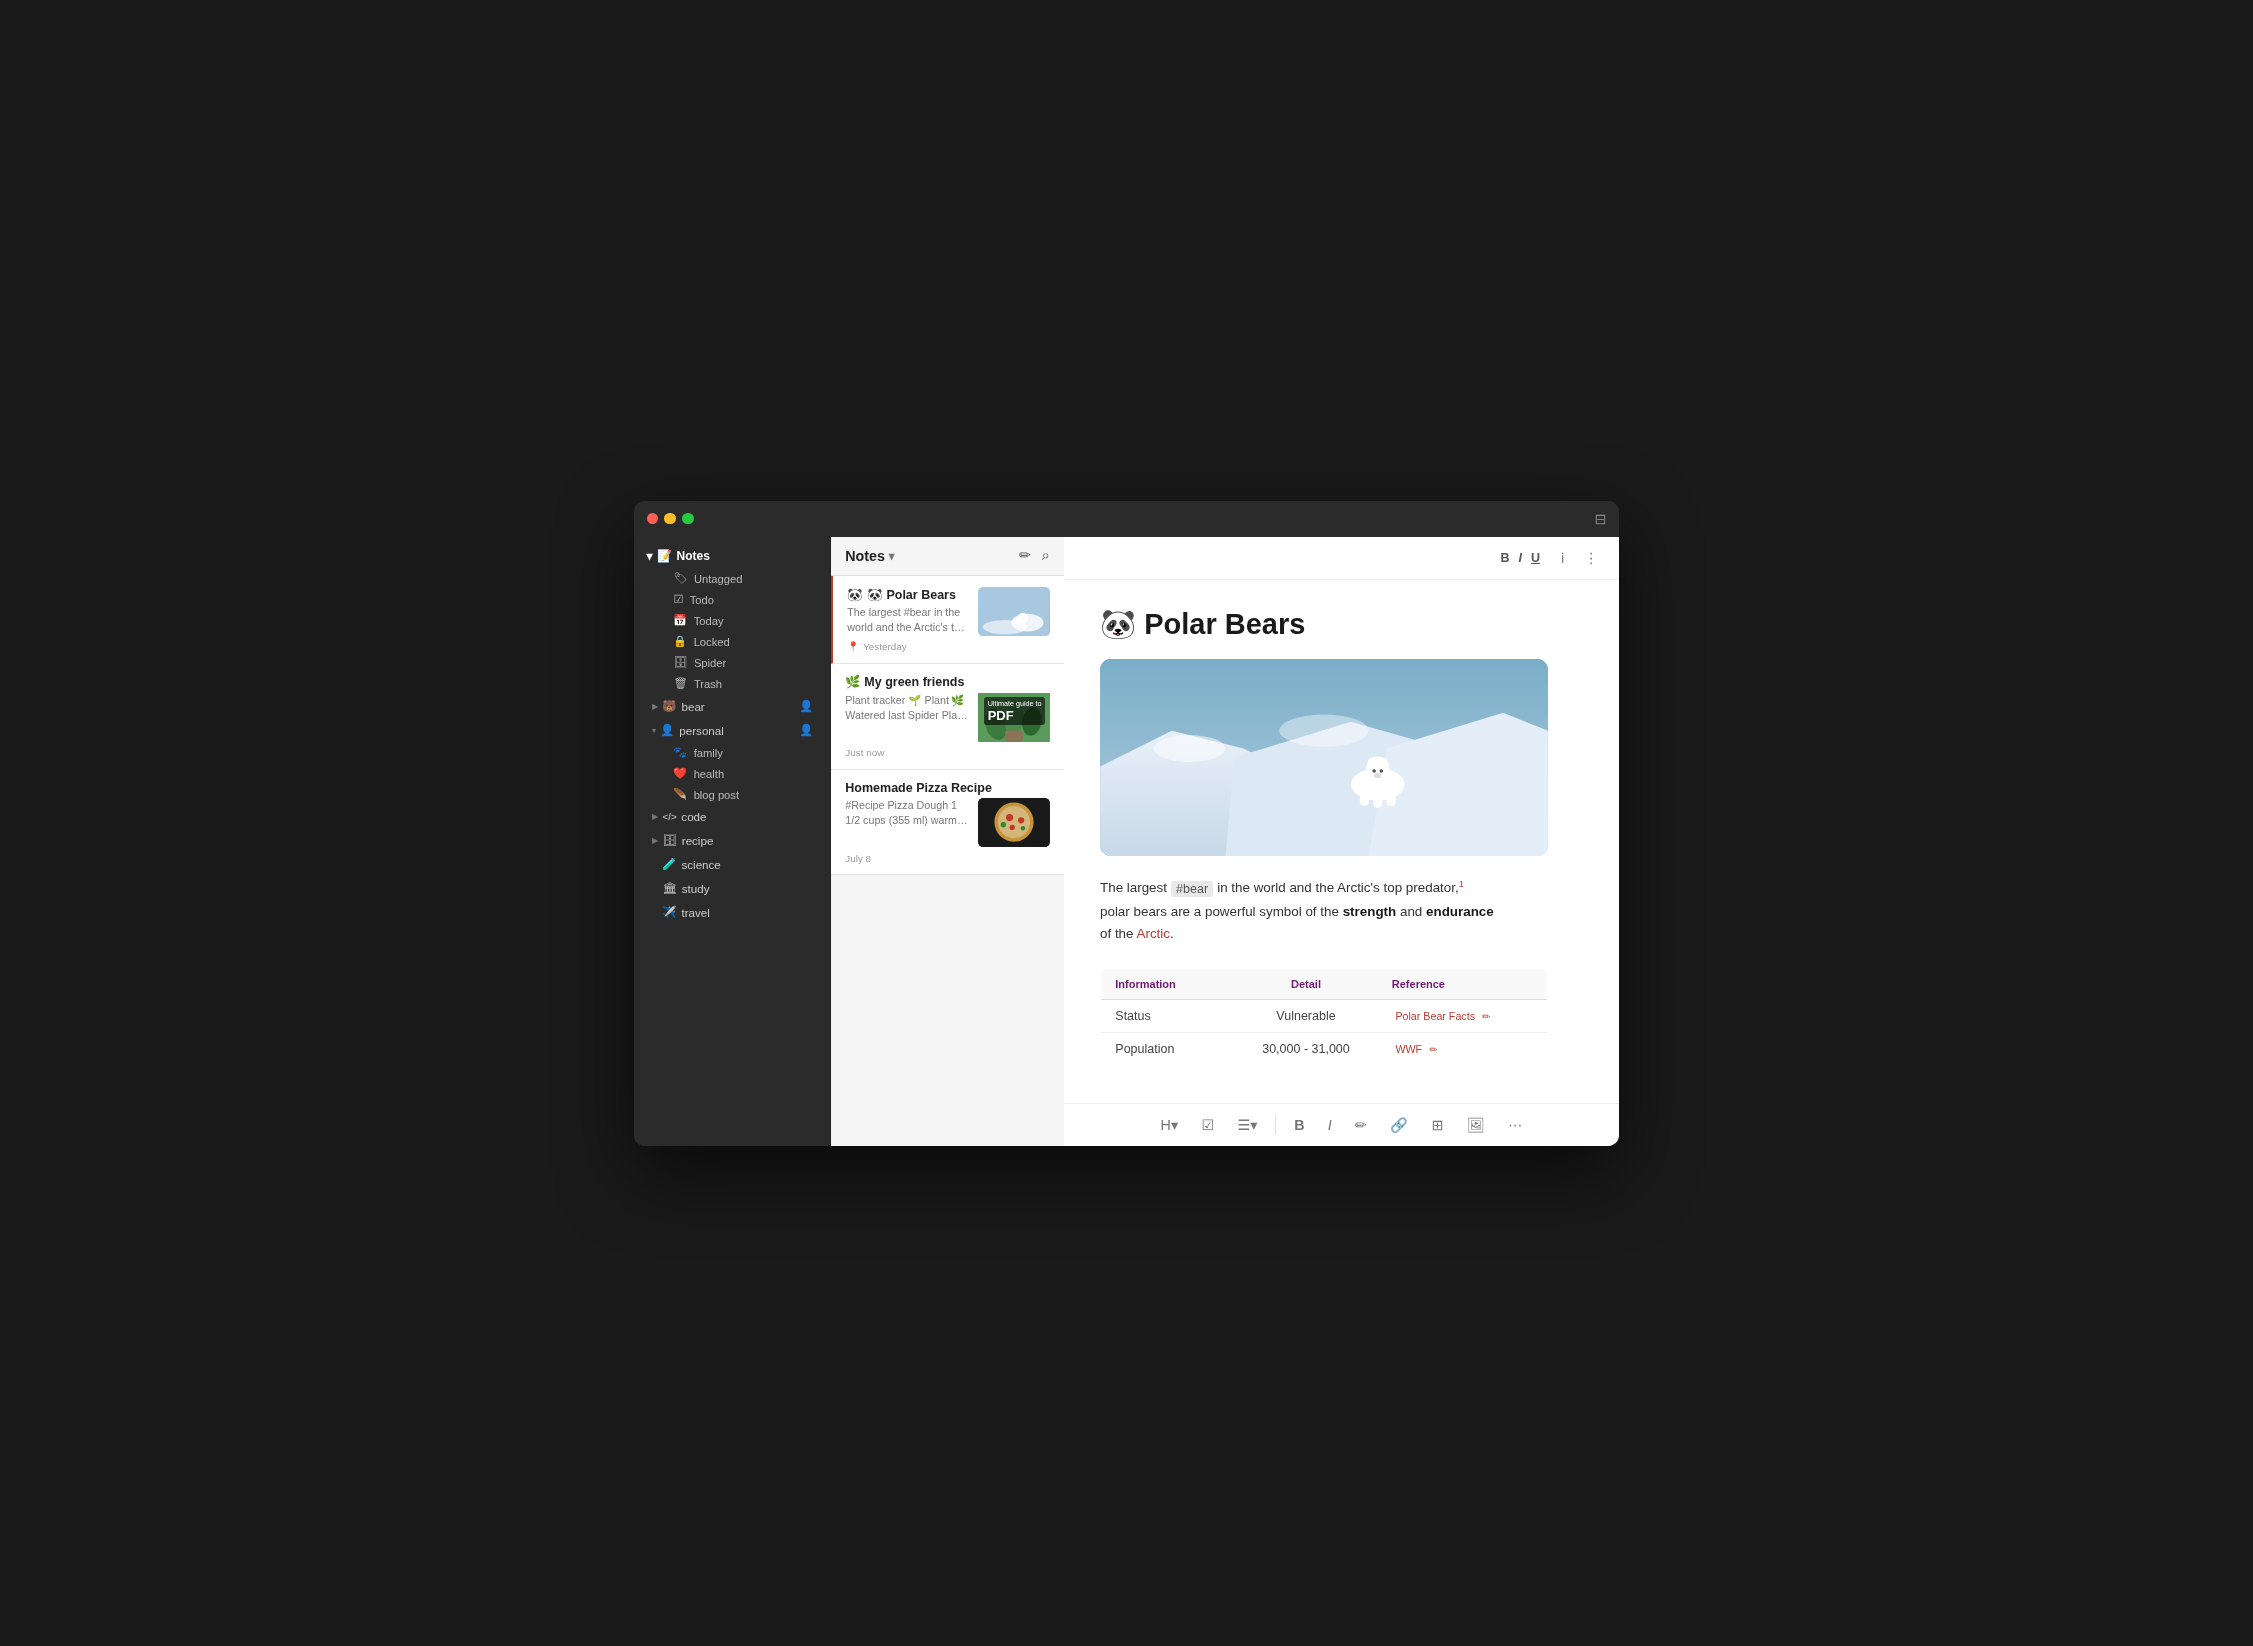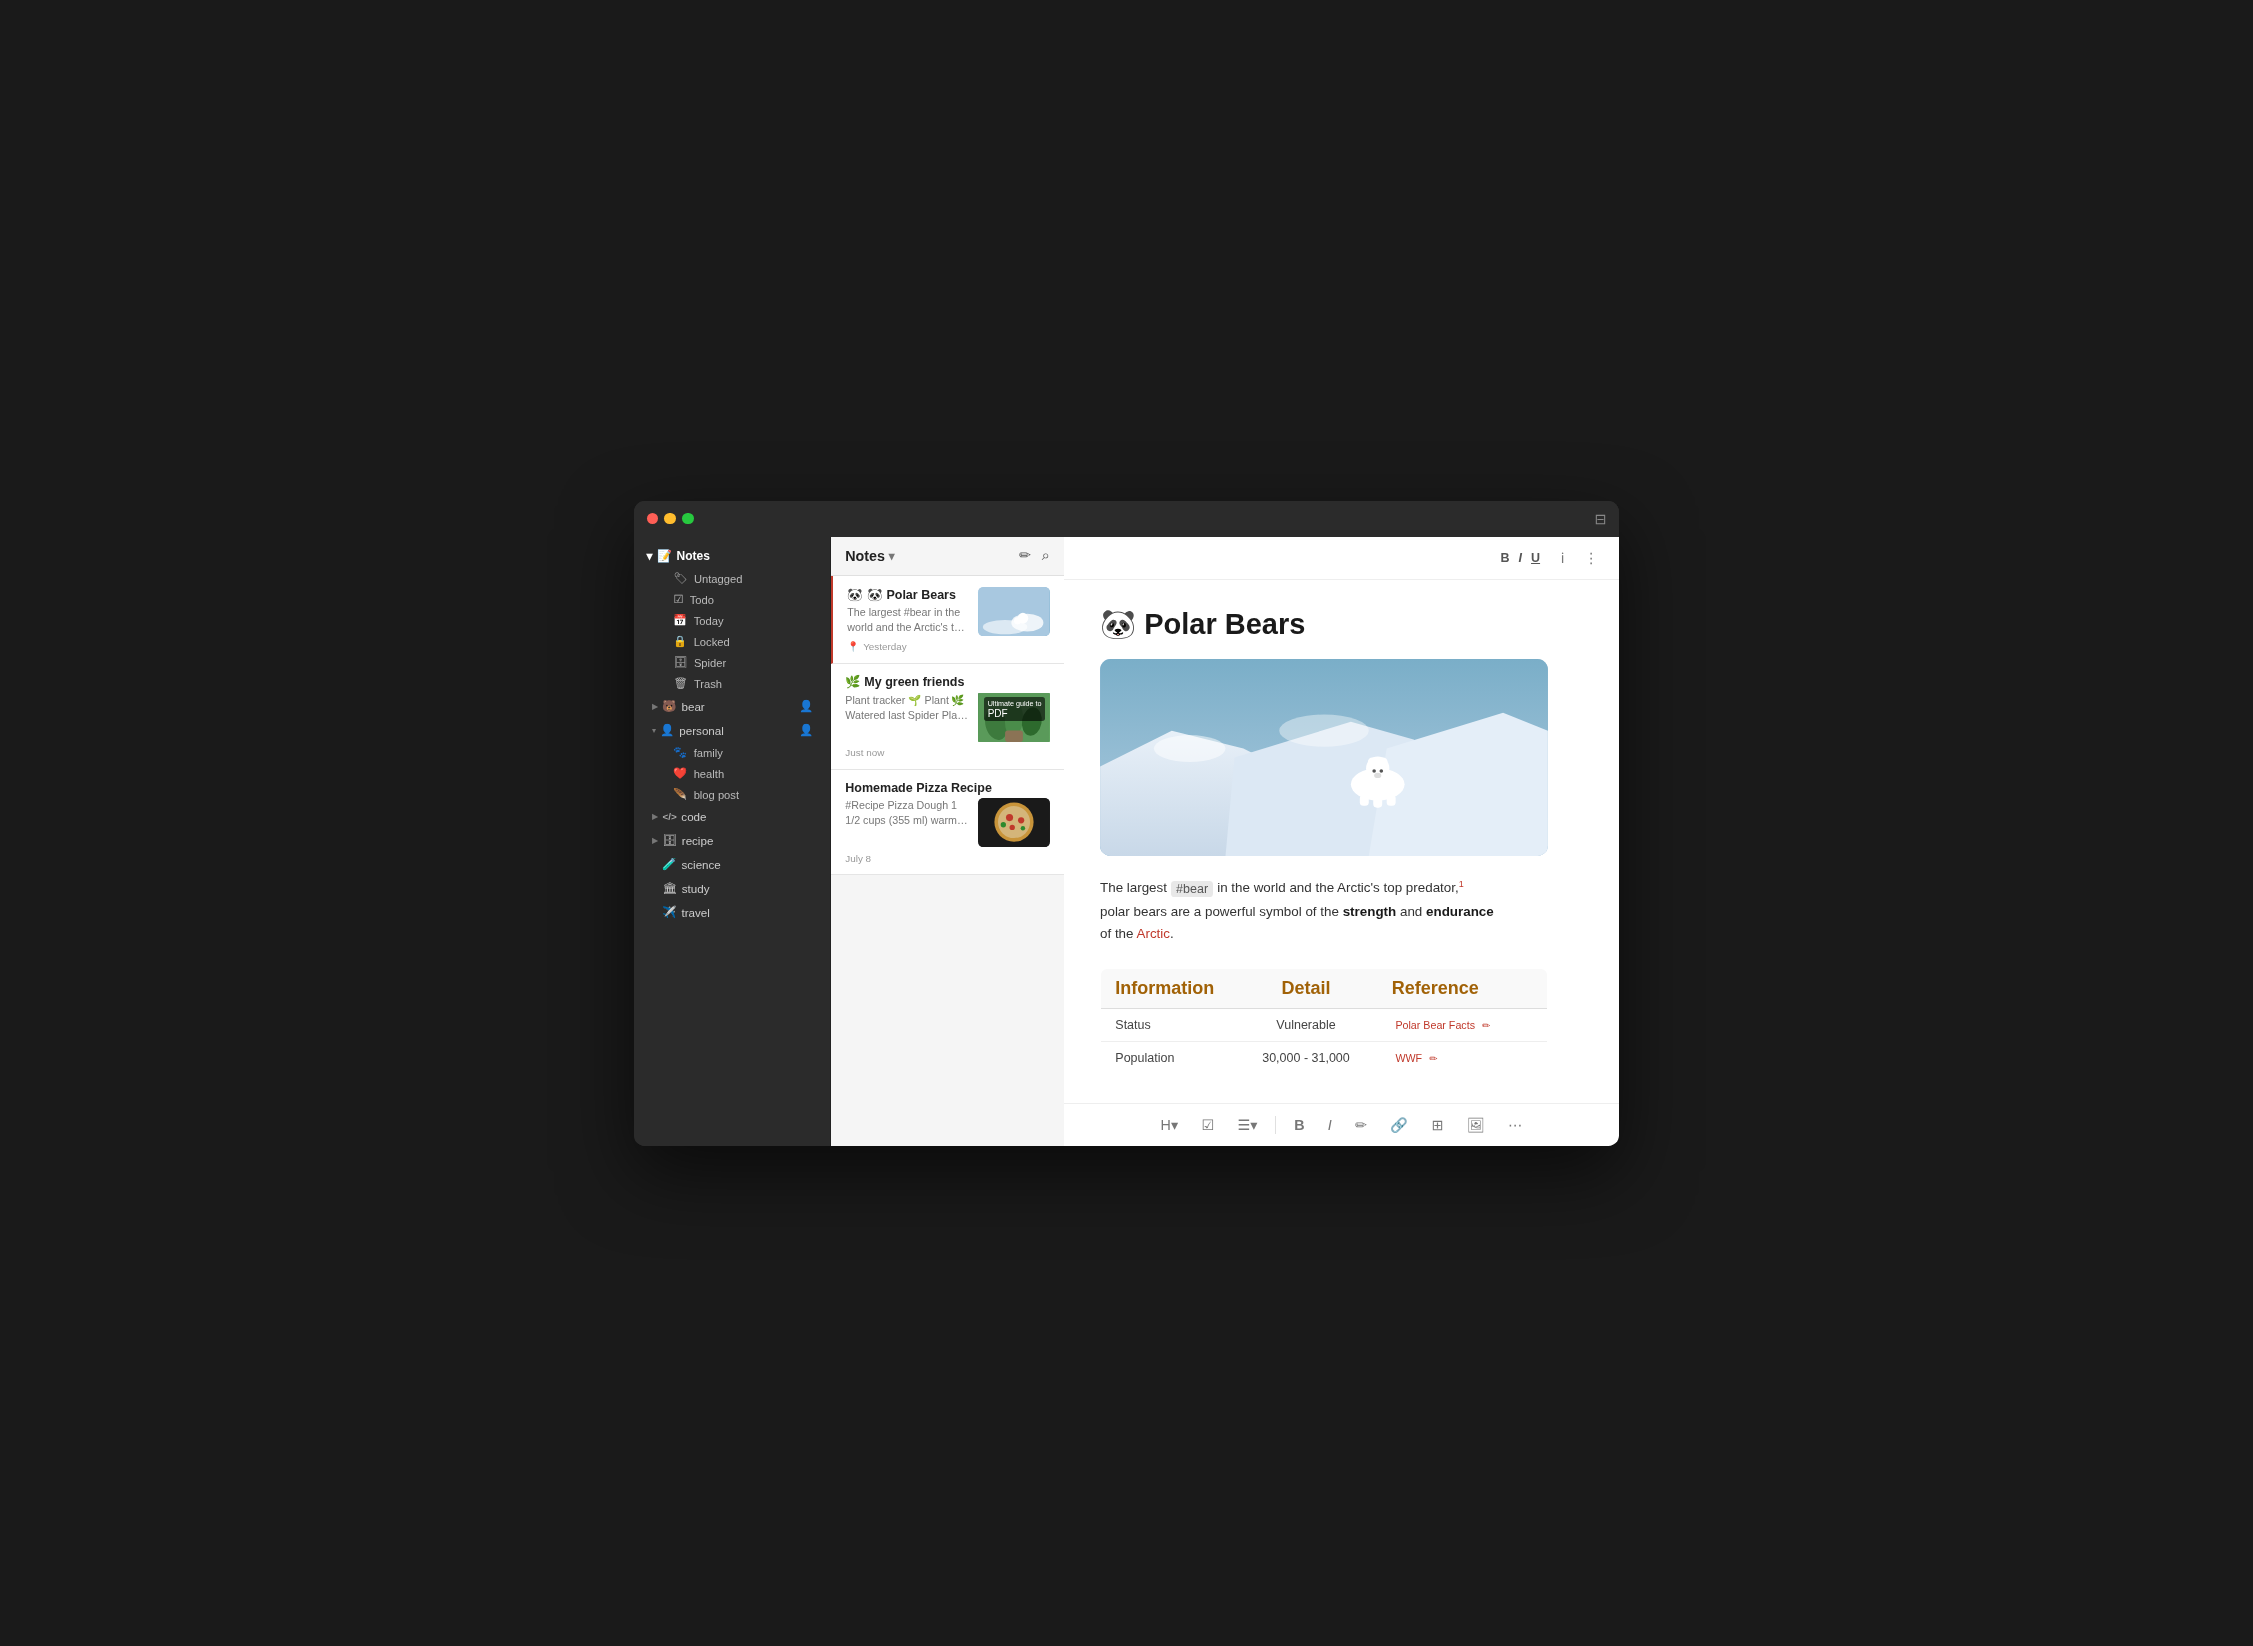--- a/index.html
+++ b/index.html
@@ -258,23 +258,23 @@
       border-collapse: collapse;
       border: 0.9px solid #ddd;
       border-radius: 7.2px;
       overflow: hidden;
       margin-bottom: 18px;
     }
     .info-table th {
       background: #f9f9f9;
       padding: 9px 14.3px;
       text-align: left;
-      font-size: 18px;
+      font-size: 11px;
       font-weight: 600;
-      color: #a16207;
+      color: #701a75;
       border-bottom: 0.9px solid #ddd;
     }
     .info-table td {
       padding: 9px 14.3px;
       font-size: 12.5px;
       color: #444;
       border-bottom: 0.9px solid #eee;
     }
     .info-table tr:last-child td { border-bottom: none; }
     .info-table td.ref-link { color: #c0392b; }
@@ -488,21 +488,21 @@
           <div style="width:72px;height:49px;border-radius:1px;background:linear-gradient(135deg,#4a8c4a,#6db86d);flex-shrink:0;display:flex;align-items:flex-end;justify-content:center;overflow:hidden;position:relative;">
             <svg width="72" height="49" viewBox="0 0 80 55">
               <rect width="80" height="55" fill="#5a9a5a"></rect>
               <ellipse cx="20" cy="35" rx="12" ry="18" fill="#3d7a3d" transform="rotate(-15,20,35)"></ellipse>
               <ellipse cx="40" cy="30" rx="10" ry="20" fill="#4a8c4a" transform="rotate(5,40,30)"></ellipse>
               <ellipse cx="60" cy="32" rx="11" ry="16" fill="#2d6a2d" transform="rotate(10,60,32)"></ellipse>
               <rect x="30" y="42" width="20" height="13" rx="3" fill="#8B7355"></rect>
             </svg>
             <div style="position:absolute;top:4.5px;right:4.5px;background:rgba(0,0,0,0.6);padding:1.8px 3.6px;border-radius:2.7px;font-size:8px;color:white;">
               <div style="font-size:7.2px;">Ultimate guide to</div>
-              <div style="font-size:10px;font-weight:400;">PDF</div>
+              <div style="font-size:13px;font-weight:700;">PDF</div>
             </div>
           </div>
         </div>
         <div class="note-item-date">
           <span>Just now</span>
         </div>
       </div>
 
 
       <div class="note-item">

